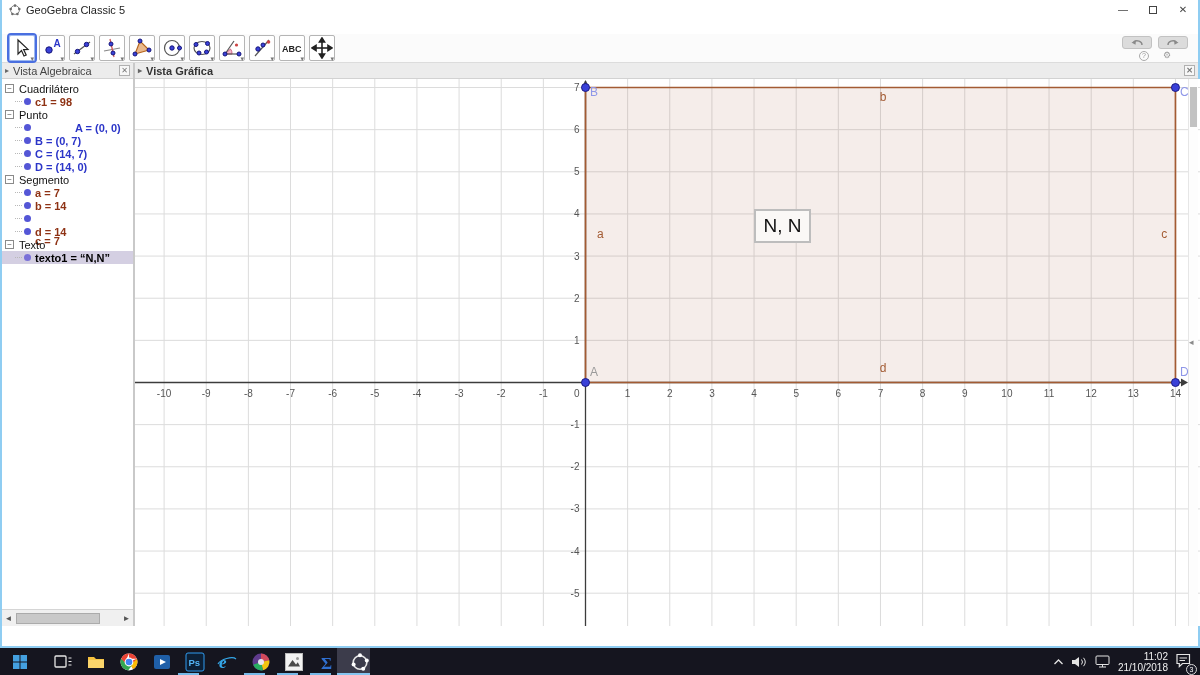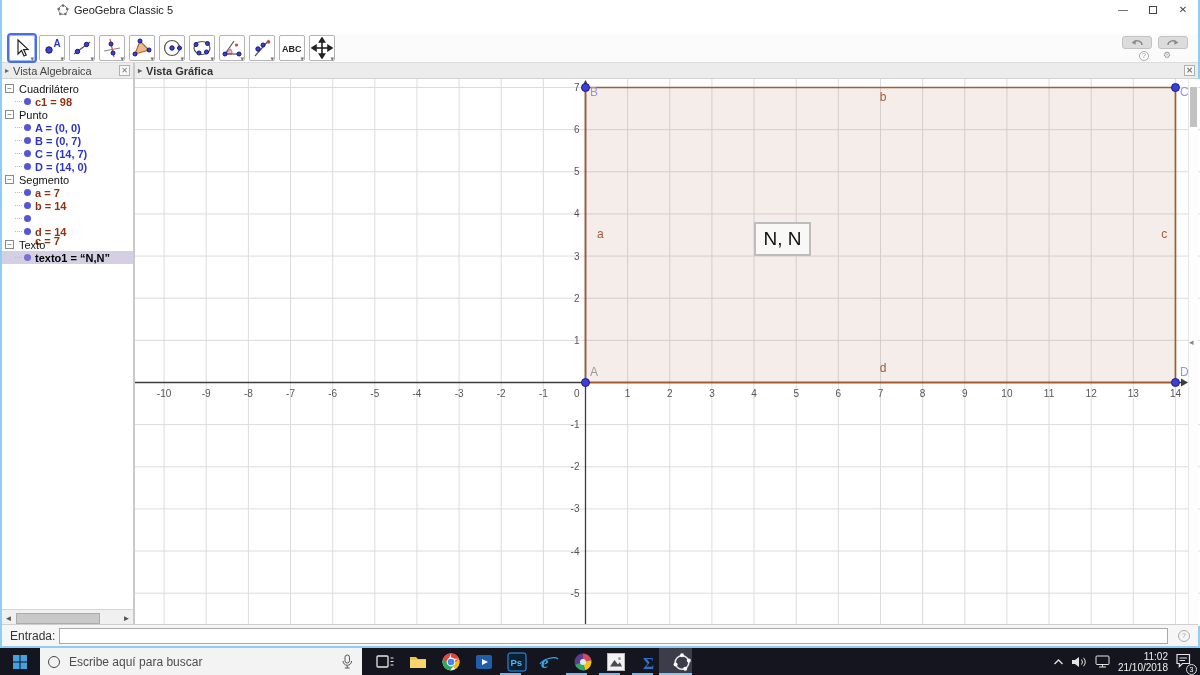--- a/index.html
+++ b/index.html
@@ -3,21 +3,21 @@
 <meta charset="utf-8">
 <style>
   * { margin:0; padding:0; box-sizing:border-box; }
   html,body { width:1200px; height:675px; font-family:"Liberation Sans", sans-serif; background:#fff; overflow:hidden; }
   .screen { position:relative; width:1200px; height:675px; }
 
   
   .app { position:absolute; left:0; top:0; width:1200px; height:648px; background:#fff;
          border-left:2px solid #8fcdf2; border-right:2px solid #8fcdf2; border-bottom:2px solid #8fcdf2; }
 
-  .titlebar { position:absolute; left:0; top:0; right:0; height:19px; background:#fff; display:flex; align-items:center;padding-left:48px; }
+  .titlebar { position:absolute; left:0; top:0; right:0; height:19px; background:#fff; display:flex; align-items:center; }
   .titlebar .logo { margin:0 5px 0 7px; display:flex; }
   .titlebar .title { font-size:11px; color:#222; }
   .win-controls { margin-left:auto; display:flex; height:19px; }
   .win-btn { width:30px; height:19px; display:flex; align-items:center; justify-content:center; font-size:10px; color:#444; }
   .maxi-box { width:8px; height:8px; border:1px solid #444; display:inline-block; }
 
   .menubar { position:absolute; left:0; top:19px; right:0; height:15px; background:#fff; display:flex; align-items:center; padding-left:4px; }
   .menu-item { font-size:12px; color:#1a1a1a; padding:0 5px; cursor:default; }
 
   .toolbar { position:absolute; left:0; top:34px; right:0; height:29px; background:#fbfbfb; border-bottom:1px solid #dcdcdc; display:flex; align-items:center; padding-left:3px; }
@@ -243,21 +243,21 @@
               <span class="bullet" style="background: rgb(84, 86, 214);"></span>
               <span style="color: rgb(142, 50, 20);">c1 = 98</span>
             </div>
             <div class="t-row t-group">
               <span class="minus">−</span>
               <span>Punto</span>
             </div>
             <div class="t-row t-item">
               <span class="conn"></span>
               <span class="bullet" style="background: rgb(84, 86, 214);"></span>
-              <span style="color: rgb(43, 53, 200);">A = (0, 0)</span>
+              <span style="color: rgb(43, 53, 200); margin-left: 40px;">A = (0, 0)</span>
             </div>
             <div class="t-row t-item">
               <span class="conn"></span>
               <span class="bullet" style="background: rgb(84, 86, 214);"></span>
               <span style="color: rgb(43, 53, 200);">B = (0, 7)</span>
             </div>
             <div class="t-row t-item">
               <span class="conn"></span>
               <span class="bullet" style="background: rgb(84, 86, 214);"></span>
               <span style="color: rgb(43, 53, 200);">C = (14, 7)</span>
@@ -401,53 +401,38 @@
               <text x="744.6372" y="293.3864" font-size="12" fill="#A35B33" font-family="Liberation Sans,sans-serif">d</text>
               <circle cx="450.5" cy="303.5" r="4" fill="#3A41D8" stroke="#1B1B86"></circle>
               <text x="455" y="296.5" font-size="12" fill="#9A9A9A" font-family="Liberation Sans,sans-serif">A</text>
               <circle cx="450.5" cy="8.519999999999982" r="4" fill="#3A41D8" stroke="#1B1B86"></circle>
               <text x="455" y="16.519999999999982" font-size="12" fill="#8F97E8" font-family="Liberation Sans,sans-serif">B</text>
               <circle cx="1040.46" cy="8.519999999999982" r="4" fill="#3A41D8" stroke="#1B1B86"></circle>
               <text x="1044.96" y="16.519999999999982" font-size="12" fill="#8F97E8" font-family="Liberation Sans,sans-serif">C</text>
               <circle cx="1040.46" cy="303.5" r="4" fill="#3A41D8" stroke="#1B1B86"></circle>
               <text x="1044.96" y="296.5" font-size="12" fill="#8F97E8" font-family="Liberation Sans,sans-serif">D</text>
             </svg>
-            <div class="gg-textbox" style="left: 619.06px; top: 143px; width: 57px; height: 34px;">N, N</div>
+            <div class="gg-textbox" style="left: 619.06px; top: 130px; width: 57px; height: 34px;">N, N</div>
           </div>
         <div class="vscroll">
           <div class="vs-thumb"></div>
           <div class="vs-collapse">◂</div>
         </div>
       </div>
     </div>
 
-    <div class="inputbar">
-      <label>Entrada:</label>
-      <input type="text" value="" style="">
-      <span class="q-circle">?</span>
-    </div>
   </div>
 
   <div class="taskbar">
     <div class="start">
       <svg width="16" height="16">
         <rect x="1" y="1" width="6.5" height="6.5" fill="#44a0e0"></rect>
           <rect x="8.5" y="1" width="6.5" height="6.5" fill="#44a0e0"></rect>
         <rect x="1" y="8.5" width="6.5" height="6.5" fill="#44a0e0"></rect>
           <rect x="8.5" y="8.5" width="6.5" height="6.5" fill="#44a0e0"></rect>
-      </svg>
-    </div>
-    <div class="tb-search">
-      <span class="ring"></span>
-      <span class="stext">Escribe aquí para buscar</span>
-      <svg width="14" height="17">
-        <rect x="5" y="2" width="4.5" height="8" rx="2.2" stroke="#555" fill="none"></rect>
-        <path d="M3 8 a4.3 4.3 0 0 0 8.6 0" stroke="#555" fill="none"></path>
-        <line x1="7.2" y1="12.5" x2="7.2" y2="15" stroke="#555"></line>
-          <line x1="4.8" y1="15" x2="9.7" y2="15" stroke="#555"></line>
       </svg>
     </div>
     <div class="tb-cells" id="tb-cells">
         <div class="tb-cell">
           <svg width="20" height="20">
             <rect x="2" y="4" width="11" height="11" rx="1" fill="none" stroke="#e6e6e6" stroke-width="1.3"></rect>
             <line x1="15.5" y1="6" x2="18.5" y2="6" stroke="#e6e6e6"></line>
             <line x1="15.5" y1="9.5" x2="18.5" y2="9.5" stroke="#e6e6e6"></line>
             <line x1="15.5" y1="13" x2="18.5" y2="13" stroke="#e6e6e6"></line>
           </svg>

